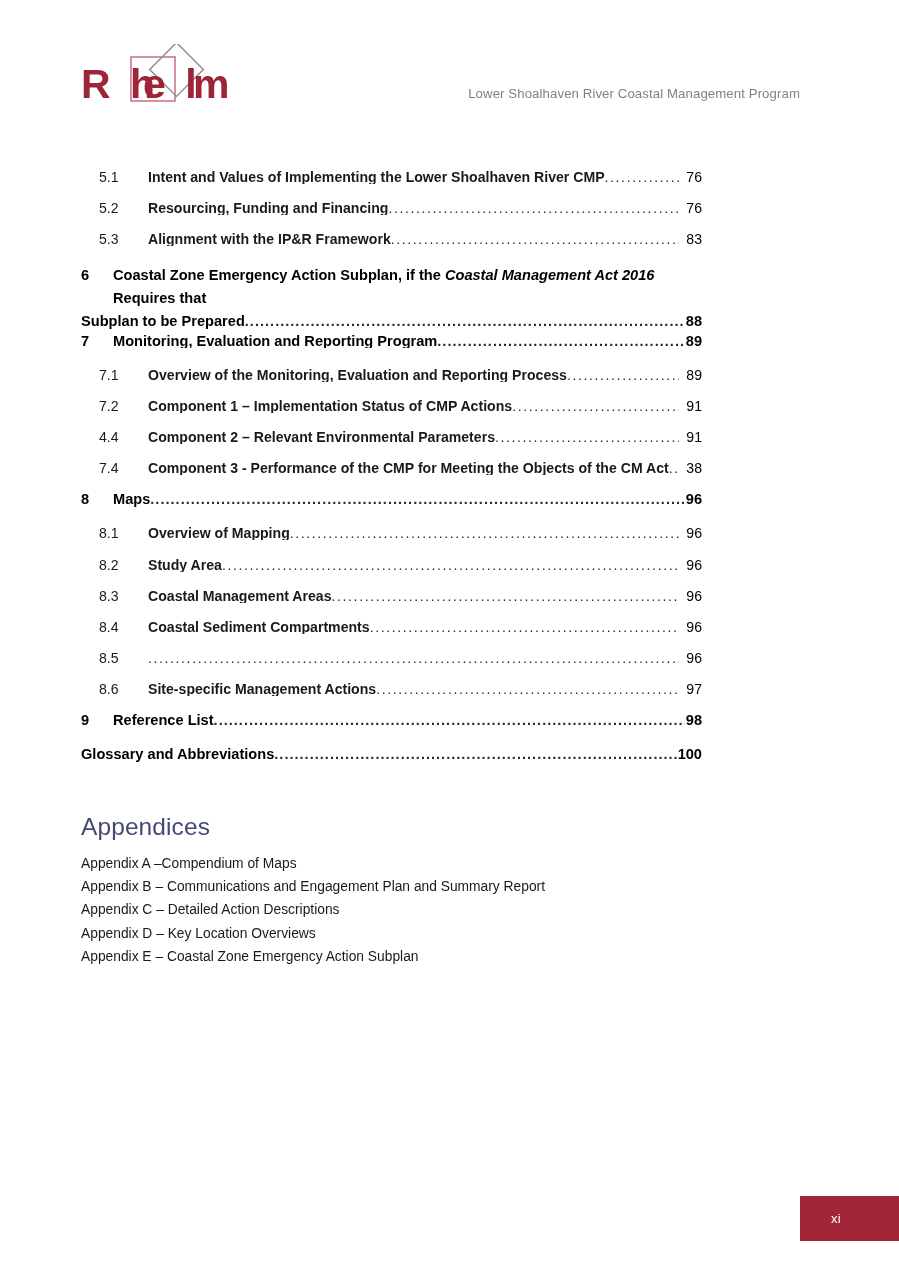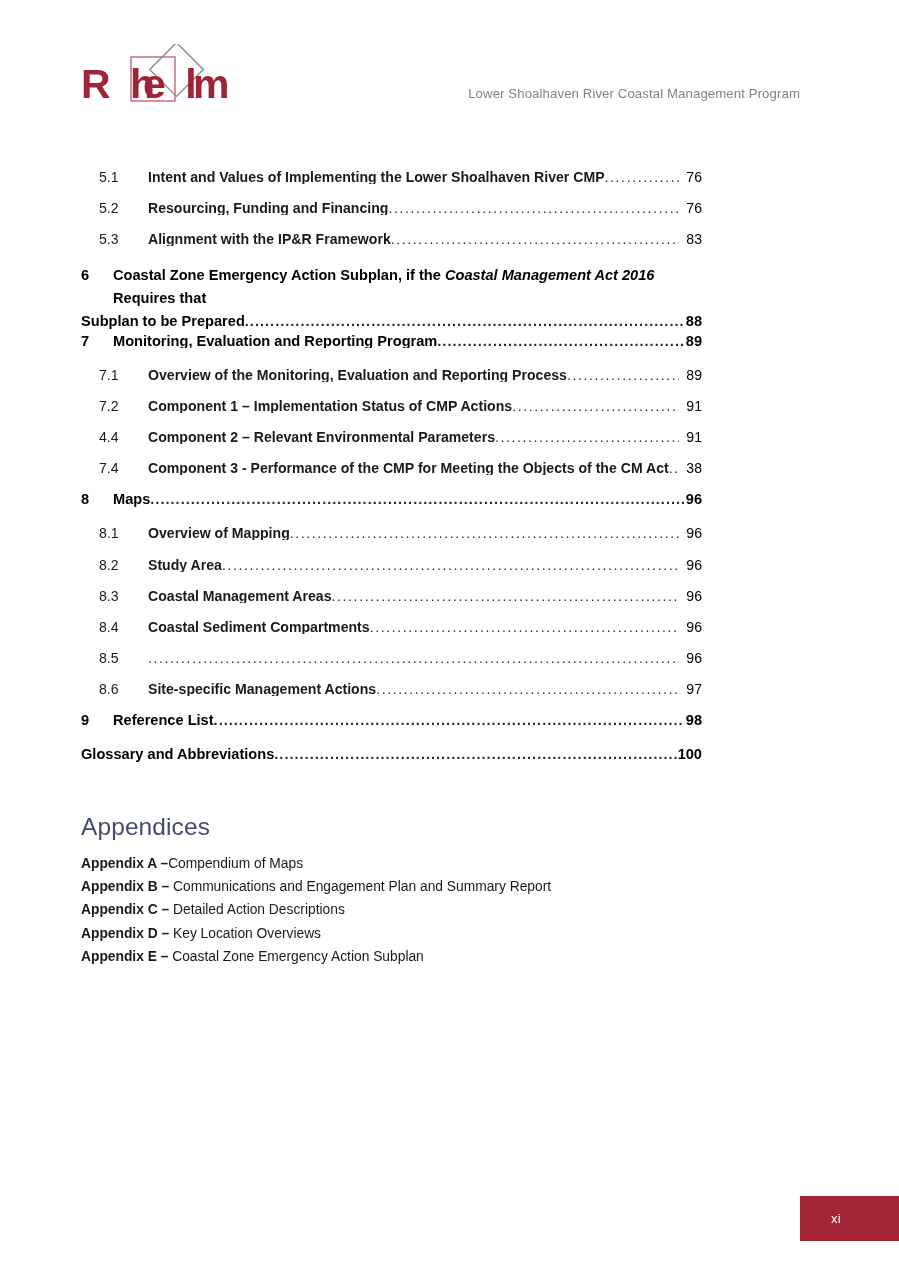--- a/index.html
+++ b/index.html
@@ -177,21 +177,21 @@
     margin: 0 0 17px 0;
     line-height: 1.0;
   }
   .appendix-line {
     font-size: 13.8px;
     color: #1a1a1a;
     line-height: 1.0;
     margin-bottom: 9.6px;
     white-space: nowrap;
   }
-  .appendix-line b { font-weight: bold; }
+  .appendix-line b { font-weight: normal; }
 
   
   .footer-box {
     position: absolute;
     left: 800px;
     top: 1196px;
     width: 99px;
     height: 45px;
     background: #A32638;
     box-sizing: border-box;

